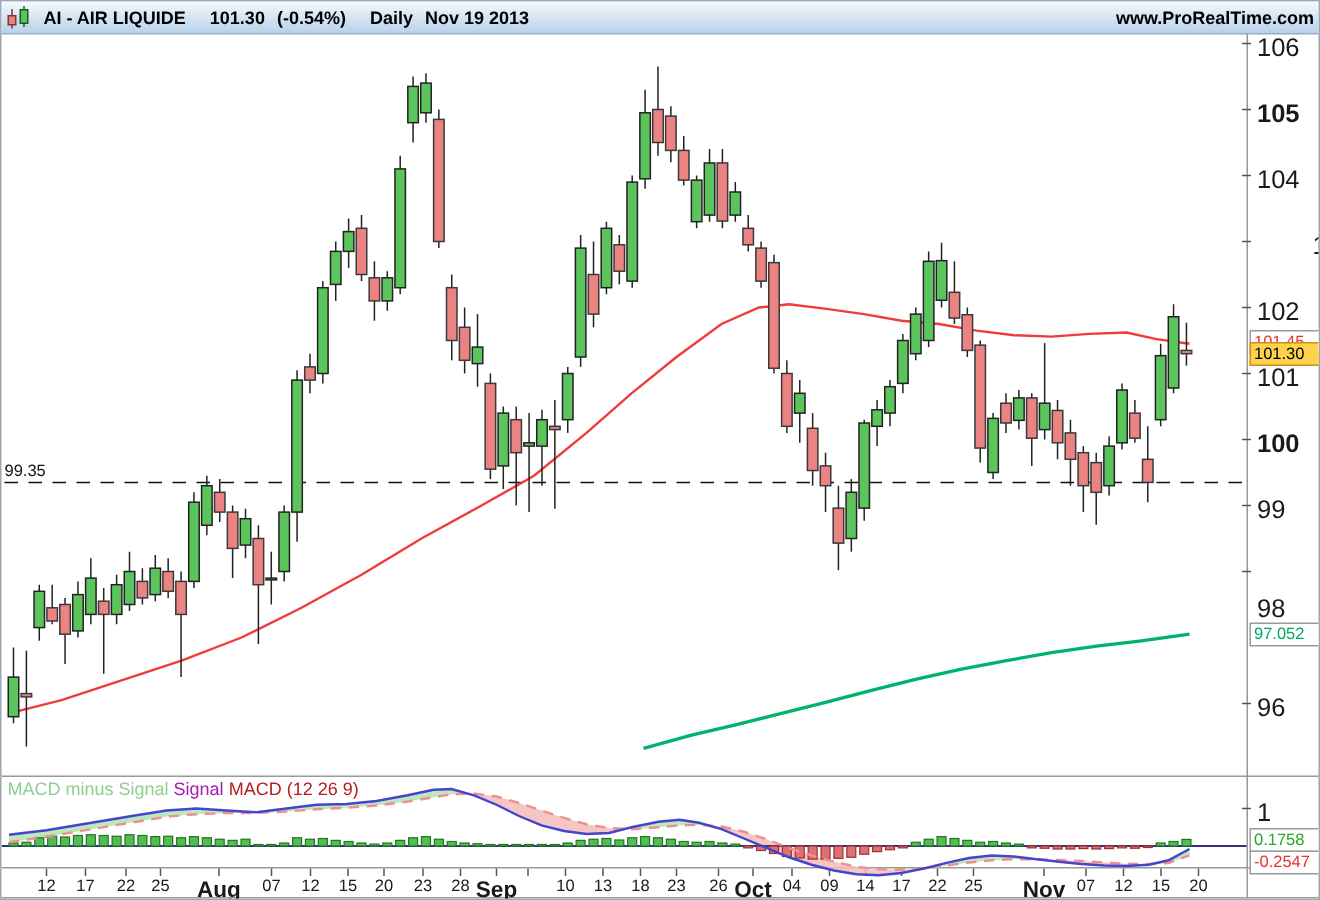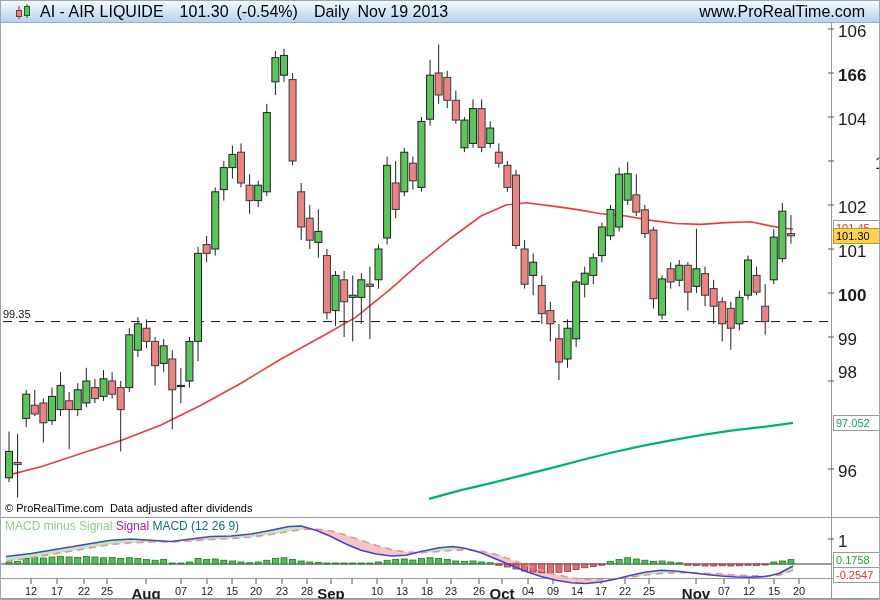--- a/index.html
+++ b/index.html
@@ -2,29 +2,29 @@
 <html><head>
 <meta charset="utf-8">
 <style>
   html,body{margin:0;padding:0;background:#e8e8e8;}
   #app{position:relative;width:880px;height:600px;background:#fff;
        font-family:"Liberation Sans",sans-serif;overflow:hidden;
        border:1px solid #9aa8b5;box-sizing:border-box;}
   .hdr{position:absolute;top:0;left:0;right:0;height:21px;
        background:linear-gradient(#f5fafd,#d2e3f2 55%,#b9d2ea);
        border-bottom:1px solid #8fb0cf;display:flex;align-items:center;
-       padding:0 14px;font-size:16px;font-weight:normal;color:#000;}
+       padding:0 3px;font-size:12px;font-weight:bold;color:#000;}
   .hdr span{white-space:pre;}
   .hdr .gap-l{margin-left:16px;} .hdr .gap-s{margin-left:8px;}
   .hdr .spacer{flex:1;}
   .legend{position:absolute;top:23px;left:4px;font-size:12px;z-index:2;white-space:pre;}
   .lg-price{color:#000;} .lg-ma50{color:#e43434;} .lg-ma200{color:#00ad68;}
   .copy{position:absolute;top:501px;left:4px;font-size:11px;color:#000;z-index:2;white-space:pre;}
   .macdlegend{position:absolute;top:518px;left:4px;font-size:12px;z-index:2;white-space:pre;}
-  .lg-hist{color:#8fcf8f;} .lg-sig{color:#a21caf;} .lg-macd{color:#0f766e;}
+  .lg-hist{color:#8fcf8f;} .lg-sig{color:#a21caf;} .lg-macd{color:#b91c1c;}
   #plot{position:absolute;top:0;left:0;z-index:1;}
   .axis-label{position:absolute;font-size:17px;color:#1a1a1a;z-index:2;}
   .axis-label.bold{font-weight:bold;}
   .xlab{position:absolute;font-size:11px;color:#1a1a1a;z-index:2;transform:translateX(-50%);}
   .xlab.bold{font-weight:bold;font-size:15px;}
   .lvl-label{position:absolute;left:2px;top:307px;font-size:11px;color:#111;z-index:2;}
   .vbox{position:absolute;left:832px;width:45px;height:14px;font-size:11px;
         line-height:14px;padding-left:2px;background:#fff;border:1px solid #9a9a9a;}
   .box-ma50{top:219px;color:#e43434;z-index:2;}
   .box-last{top:227px;color:#000;background:#ffd24d;border-color:#c8921e;z-index:3;}
@@ -398,36 +398,35 @@
       <polyline points="5,560.5 30,556.8 60,551.8 90,546.8 110,543.5 130,541.8 150,541.0 170,541.0 190,540.0 210,538.5 230,537.5 250,536.0 270,533.5 288,530.5 300,528.5 315,528.0 330,530.0 345,534.3 360,539.3 375,544.3 390,548.5 405,551.0 420,551.8 438,550.5 452,549.3 465,548.8 480,550.0 495,553.5 510,558.5 525,564.3 540,569.3 555,573.5 570,576.8 585,578.5 600,578.8 615,578.0 630,576.0 645,574.0 660,572.5 675,571.8 690,571.8 705,572.3 720,573.0 735,574.0 750,574.8 765,575.0 778,574.3 792,569.3" fill="none" stroke="#ef9090" stroke-width="1.6" stroke-dasharray="7,5"></polyline>
       <polyline points="5,555.5 30,552.5 60,547.5 90,542.5 110,539.3 130,538.0 150,539.3 170,540.5 190,538.0 210,535.5 230,535.0 250,533.0 270,529.3 288,525.5 300,525.0 315,529.3 330,535.5 345,543.0 360,549.3 375,553.0 390,555.0 405,554.3 420,550.5 438,546.8 452,545.5 465,547.5 480,551.8 495,558.0 510,564.3 525,570.5 540,575.5 555,579.3 570,581.8 585,582.5 600,581.0 615,578.0 630,574.3 645,571.0 660,569.3 675,570.0 690,571.8 705,573.5 720,575.0 735,576.0 750,576.3 765,575.5 778,572.5 792,565.0" fill="none" stroke="#4444cc" stroke-width="1.6"></polyline>
     </svg>
 
   <div class="lvl-label">99.35</div>
 
   <div class="vbox box-ma50">101.45</div>
   <div class="vbox box-last">101.30</div>
   <div class="vbox box-ma200">97.052</div>
 
-  <div class="copy"><span>© ProRealTime.com</span>  <span>Data adjusted after dividends</span></div>
 
   <div class="macdlegend"><span class="lg-hist">MACD minus Signal</span> <span class="lg-sig">Signal</span> <span class="lg-macd">MACD (12 26 9)</span></div>
 
   <div class="vbox box-hist">0.1758</div>
   <div class="vbox box-sig">-0.2547</div>
 
 <div class="axis-label" style="left: 837px; top: 21px;">106</div>
-    <div class="axis-label bold" style="left: 837px; top: 65px;">166</div>
+    <div class="axis-label bold" style="left: 837px; top: 65px;">105</div>
     <div class="axis-label" style="left: 837px; top: 109px;">104</div>
     <div class="axis-label" style="left: 874px; top: 153px;">103</div>
     <div class="axis-label" style="left: 837px; top: 197px;">102</div>
     <div class="axis-label" style="left: 837px; top: 241px;">101</div>
     <div class="axis-label bold" style="left: 837px; top: 285px;">100</div>
     <div class="axis-label" style="left: 837px; top: 329px;">99</div>
-    <div class="axis-label" style="left: 837px; top: 362px;">98</div>
+    <div class="axis-label" style="left: 837px; top: 395px;">98</div>
     <div class="axis-label" style="left: 837px; top: 461px;">96</div>
     <div class="axis-label" style="left: 837px; top: 531px;">1</div>
     <div class="xlab" style="left: 30px; top: 584px;">12</div>
     <div class="xlab" style="left: 56px; top: 584px;">17</div>
     <div class="xlab" style="left: 83px; top: 584px;">22</div>
     <div class="xlab" style="left: 106px; top: 584px;">25</div>
     <div class="xlab bold" style="left: 145px; top: 584px;">Aug</div>
     <div class="xlab" style="left: 180px; top: 584px;">07</div>
     <div class="xlab" style="left: 206px; top: 584px;">12</div>
     <div class="xlab" style="left: 231px; top: 584px;">15</div>

